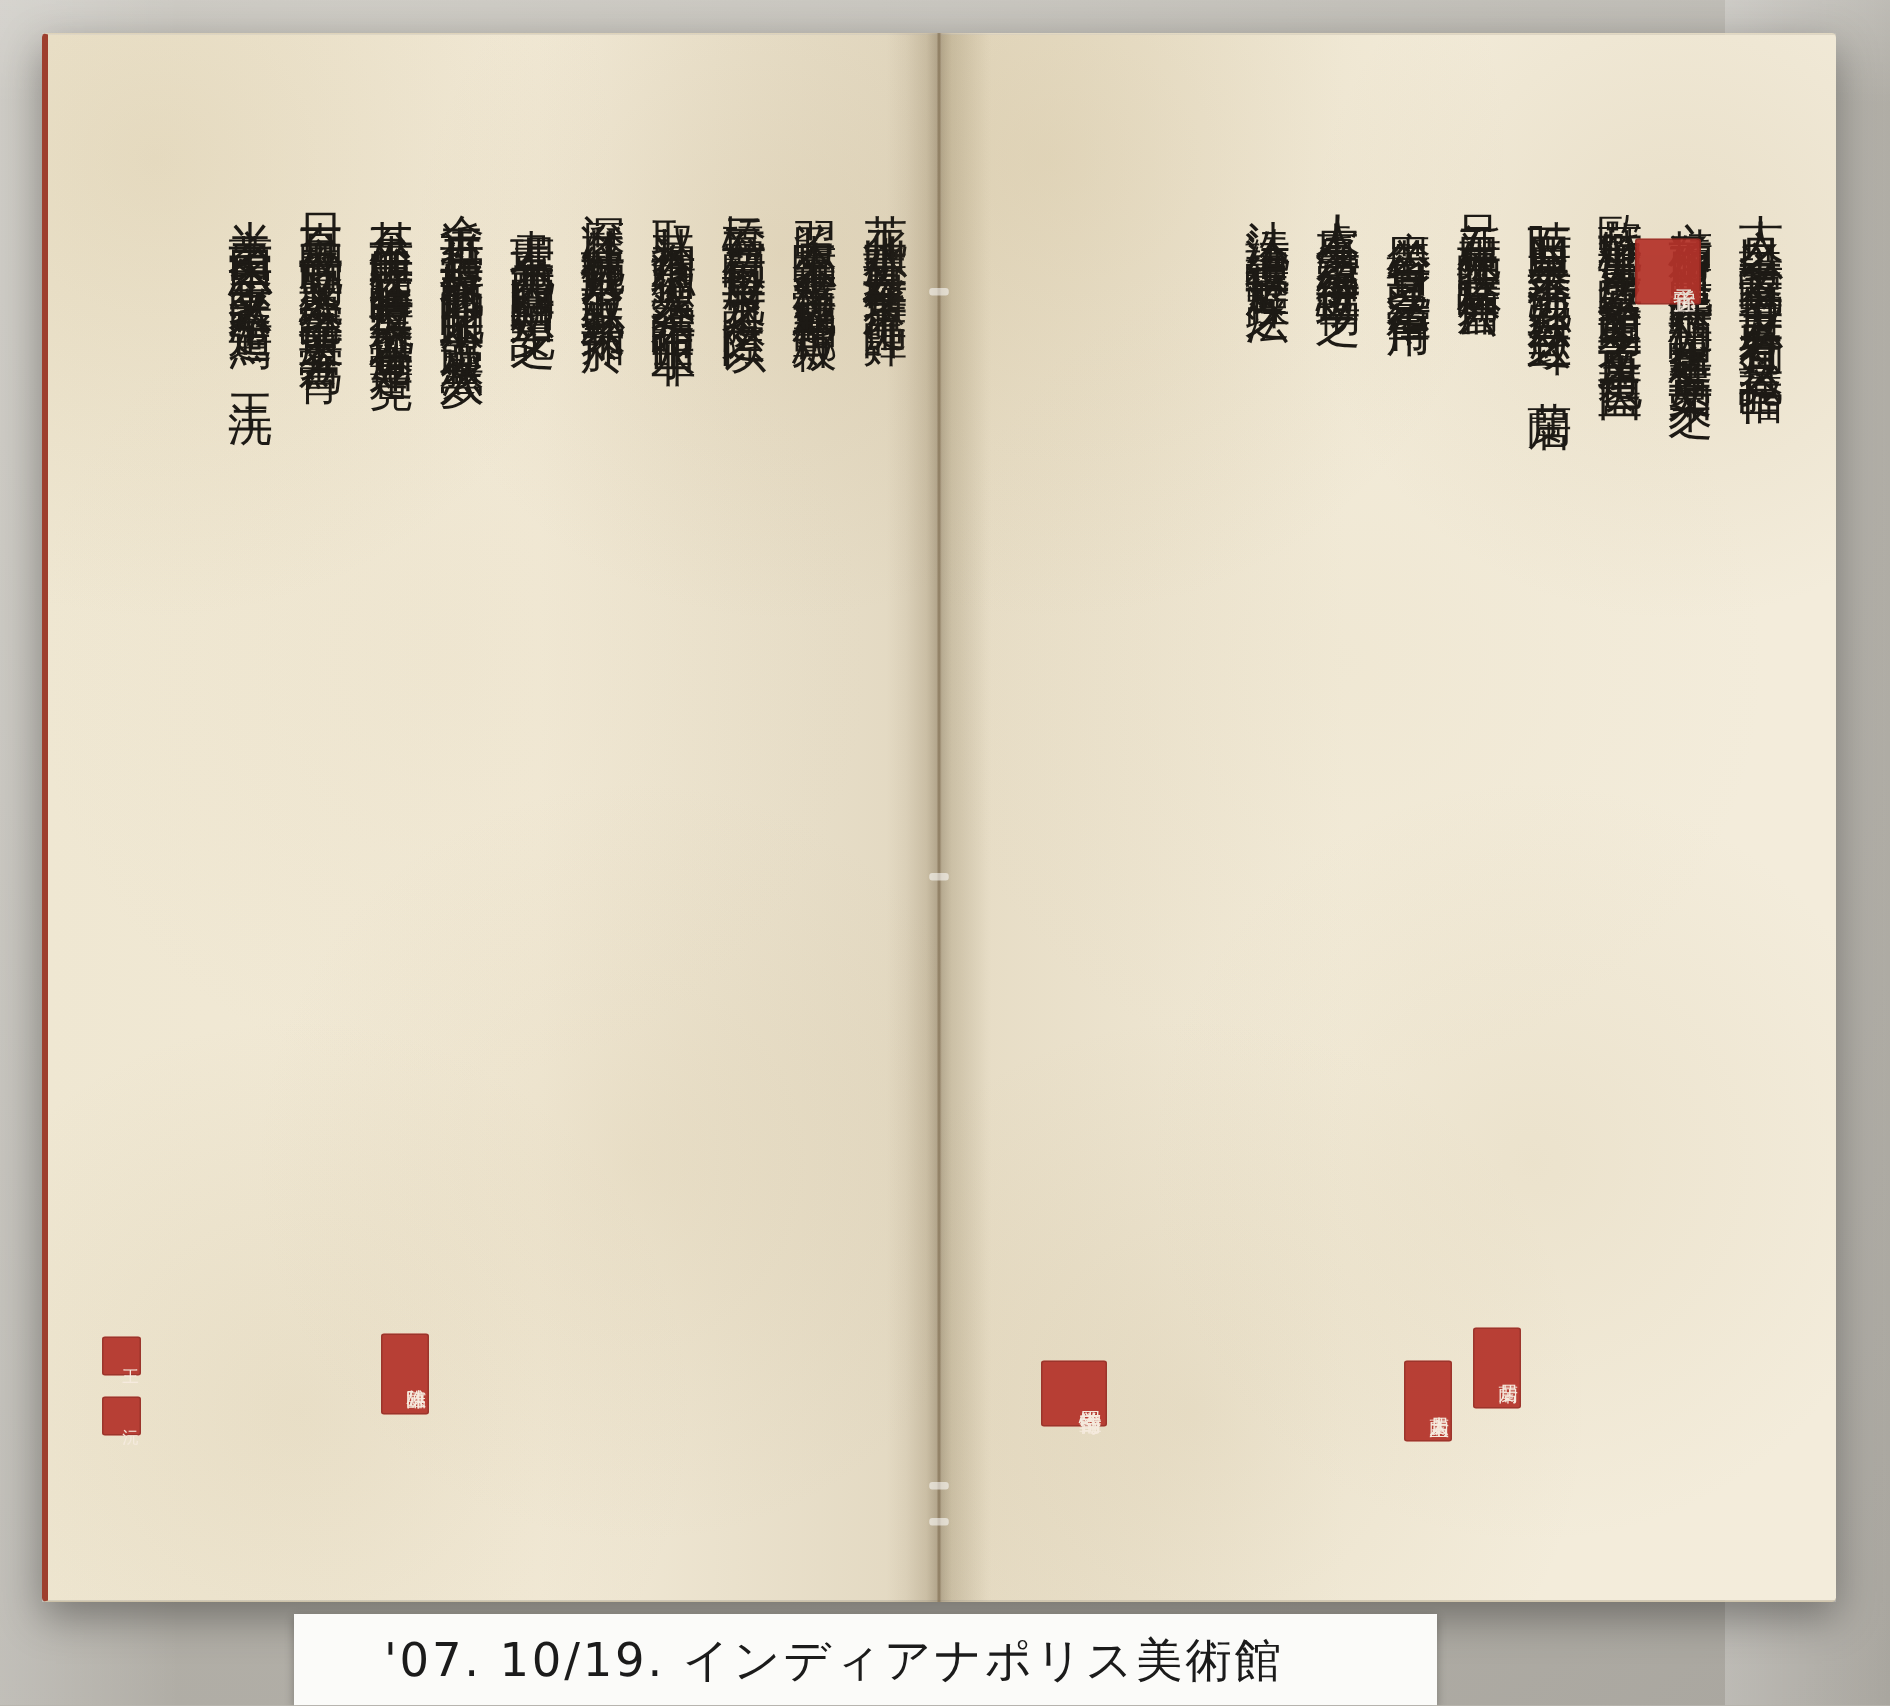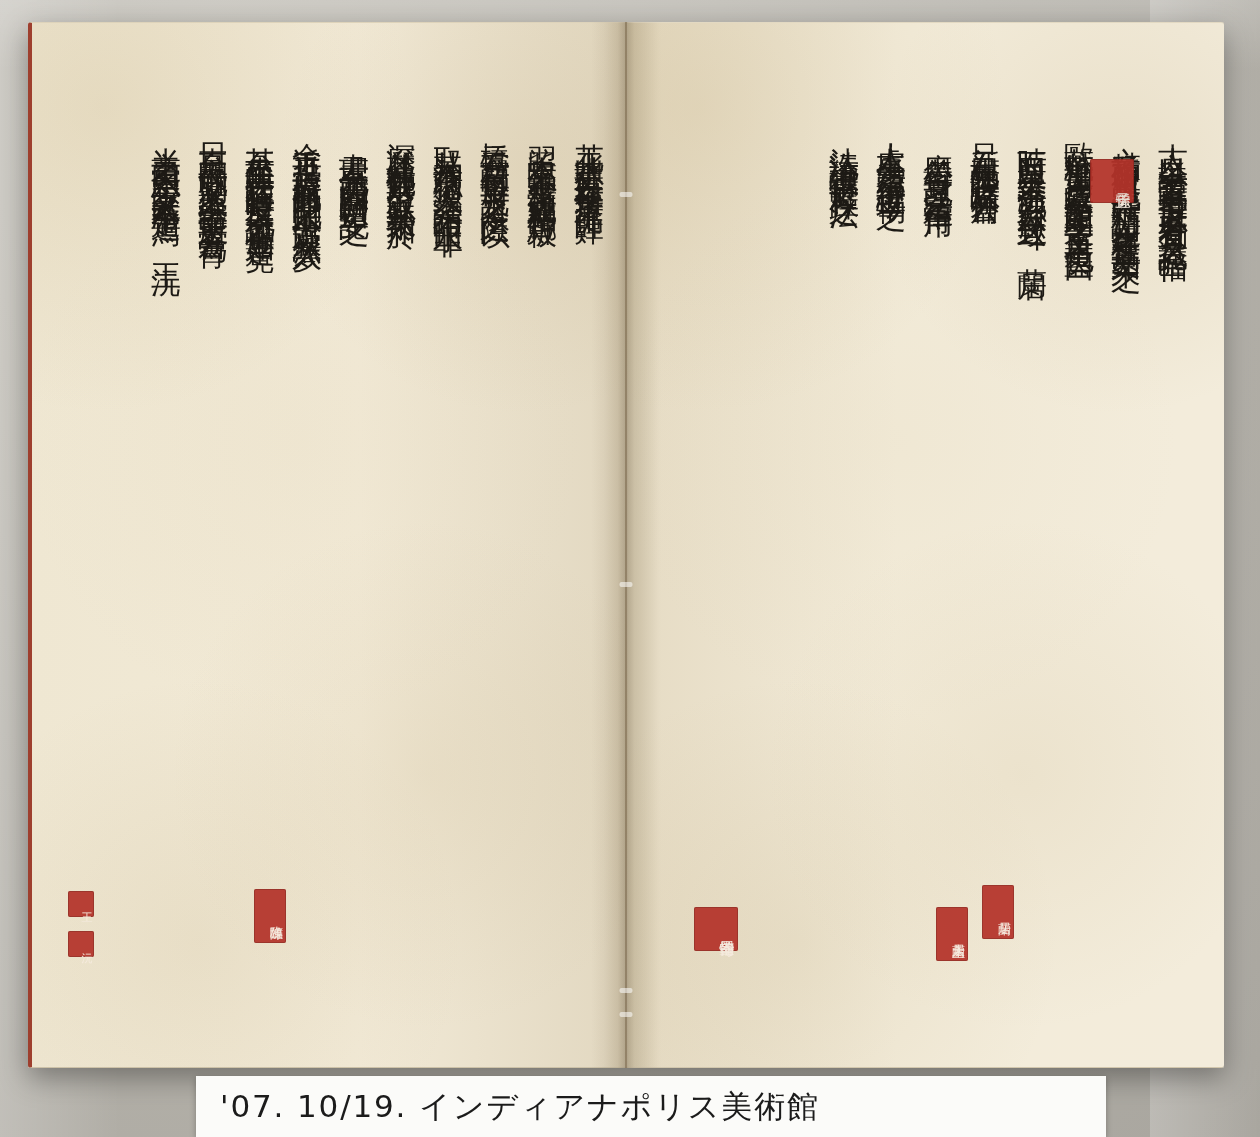--- a/index.html
+++ b/index.html
@@ -158,27 +158,27 @@
   .seal-md { width: 32px; height: 54px; font-size: 13px; line-height: 15px; padding: 3px 2px; }
   .seal-lg { width: 44px; height: 44px; font-size: 15px; line-height: 18px; padding: 4px 2px; }
 
   .seal-abs { position: absolute; z-index: 5; }
 
   
   #label {
     position: absolute;
     left: 196px;
     top: 1076px;
-    width: 910px;
+    width: 762px;
     height: 61px;
     background: #fbfbf9;
     box-shadow: 0 2px 6px rgba(0,0,0,0.28);
     display: flex;
     align-items: center;
-    padding-left: 24px;
+    padding-left: 60px;
     box-sizing: border-box;
     overflow: hidden;
   }
   #label-text {
     font-family: "DejaVu Sans", sans-serif;
     font-size: 31px;
     color: #1b1b1b;
     letter-spacing: 0.06em;
     white-space: nowrap;
   }

